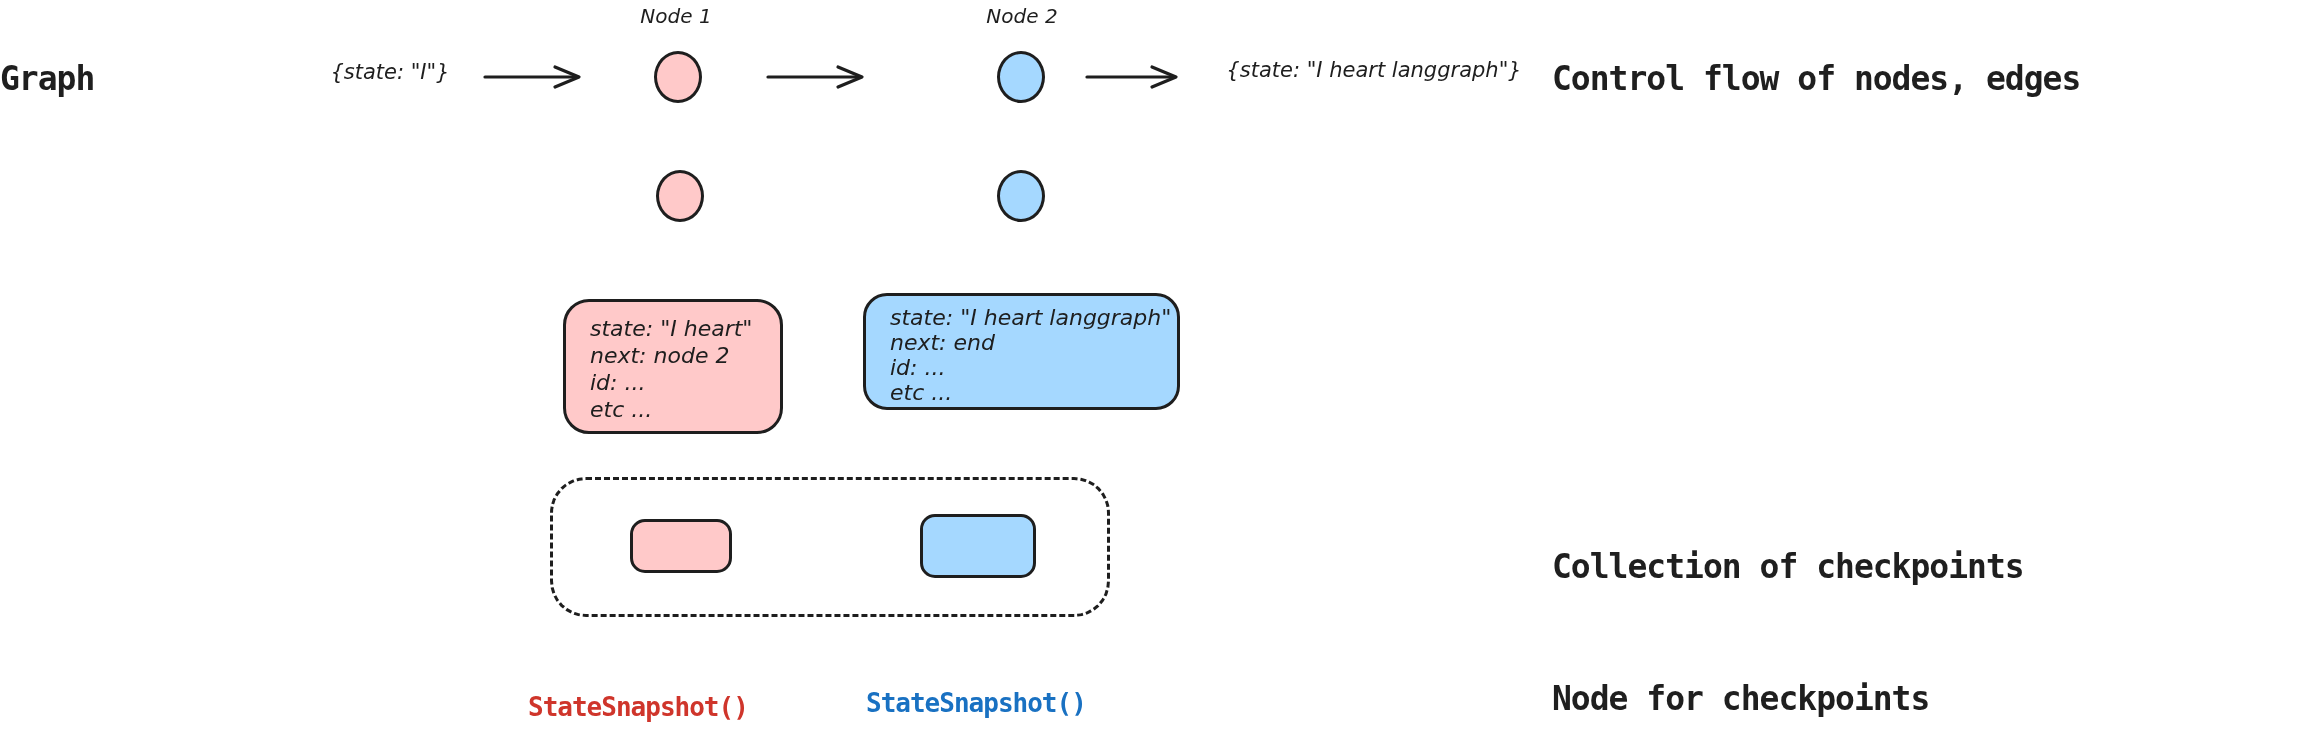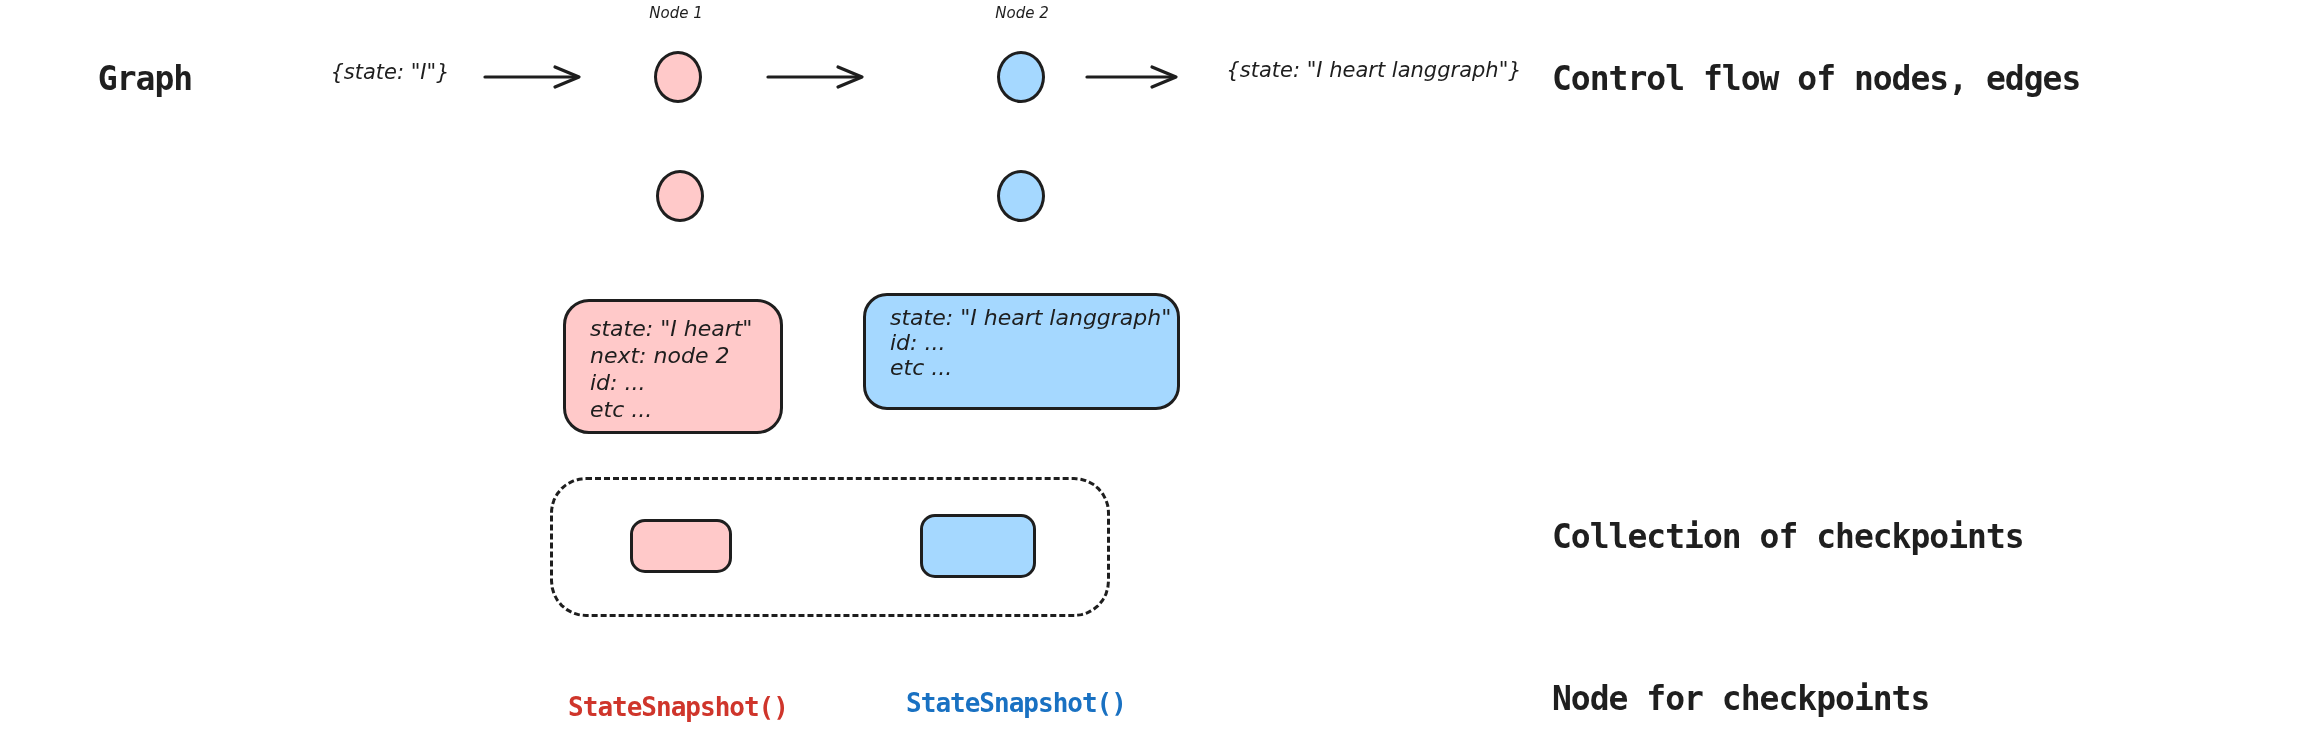--- a/index.html
+++ b/index.html
@@ -6,21 +6,21 @@
   #canvas{
     position:relative;
     width:2316px;height:748px;
     background:var(--background,#fff);
     font-family:"DejaVu Sans Mono",monospace;
     overflow:hidden;
   }
   
   .row-label{
     position:absolute;left:0;width:290px;height:44px;
-    text-align:center;
+    text-align:left;
     font:600 33px/44px "DejaVu Sans Mono",monospace;
     color:var(--ink,#1f1f1f);
     letter-spacing:-1px;
     white-space:nowrap;
   }
   
   .row-desc{
     position:absolute;left:1552px;
     font:600 33px/40px "DejaVu Sans Mono",monospace;
     color:var(--ink,#1f1f1f);
@@ -28,21 +28,21 @@
     white-space:pre-line;
   }
   
   .hand{
     position:absolute;
     font-family:"DejaVu Sans",sans-serif;
     font-style:italic;font-weight:500;
     color:var(--stroke,#1e1e1e);
     text-align:center;white-space:nowrap;
   }
-  .node-label{font-size:15px;}
+  .node-label{font-size:20px;}
   .state-text{font-size:21px;}
   
   .circle{
     position:absolute;width:48px;height:52px;
     border:3px solid var(--stroke,#1e1e1e);
     border-radius:50%;
     box-sizing:border-box;
   }
   .pink{background:var(--pink-fill,#ffc9c9);}
   .blue{background:var(--blue-fill,#a5d8ff);}
@@ -66,37 +66,37 @@
   }
   .mini-rect{
     position:absolute;box-sizing:border-box;
     border:3px solid var(--stroke,#1e1e1e);
     border-radius:15px;
   }
   .mini-pink{left:630px;top:519px;width:102px;height:54px;}
   .mini-blue{left:920px;top:514px;width:116px;height:64px;}
   
   .code{
-    position:absolute;width:300px;text-align:center;
+    position:absolute;width:300px;text-align:left;
     font:700 26px "DejaVu Sans Mono",monospace;
     letter-spacing:-1px;
     white-space:nowrap;
   }
   .code-red{left:528px;top:692px;color:var(--red-code,#cf352b);}
   .code-blue{left:866px;top:688px;color:var(--blue-code,#1971c2);}
 </style>
 </head>
 <body>
 
 <div id="canvas">
 
   <div class="row-label" style="top:57px">Graph</div>
 
   <div class="row-desc" style="top:59px">Control flow of nodes, edges</div>
-  <div class="row-desc" style="top:517px">Collection of checkpoints</div>
+  <div class="row-desc" style="top:547px">Collection of checkpoints</div>
   <div class="row-desc" style="top:679px">Node for checkpoints</div>
 
   <div class="hand state-text" style="left:270px;top:60px;width:240px">{state: "I"}</div>
 
   <svg class="arrow" style="left:483px;top:64px" width="100" height="26" viewBox="0 0 100 26">
     <path d="M2 13 L92 13" stroke="currentColor" stroke-width="3.2" fill="none" stroke-linecap="round"></path>
     <path d="M72 3 L96 13 L72 23" stroke="currentColor" stroke-width="3.2" fill="none" stroke-linecap="round" stroke-linejoin="round"></path>
   </svg>
 
   <div class="hand node-label" style="left:596px;top:4px;width:160px">Node 1</div>
@@ -121,20 +121,21 @@
   <div class="circle blue" style="left:997px;top:170px"></div>
 
   <div class="cp-box cp-box-pink pink">
     <div>state: "I heart"</div>
     <div>next: node 2</div>
     <div>id: ...</div>
     <div>etc ...</div>
   </div>
   <div class="cp-box cp-box-blue blue">
     <div>state: "I heart langgraph"</div>
+    <div>next: end</div>
     <div>id: ...</div>
     <div>etc ...</div>
   </div>
 
   <div class="thread-box"></div>
   <div class="mini-rect mini-pink pink"></div>
   <div class="mini-rect mini-blue blue"></div>
 
   <div class="code code-red">StateSnapshot()</div>
   <div class="code code-blue">StateSnapshot()</div>

